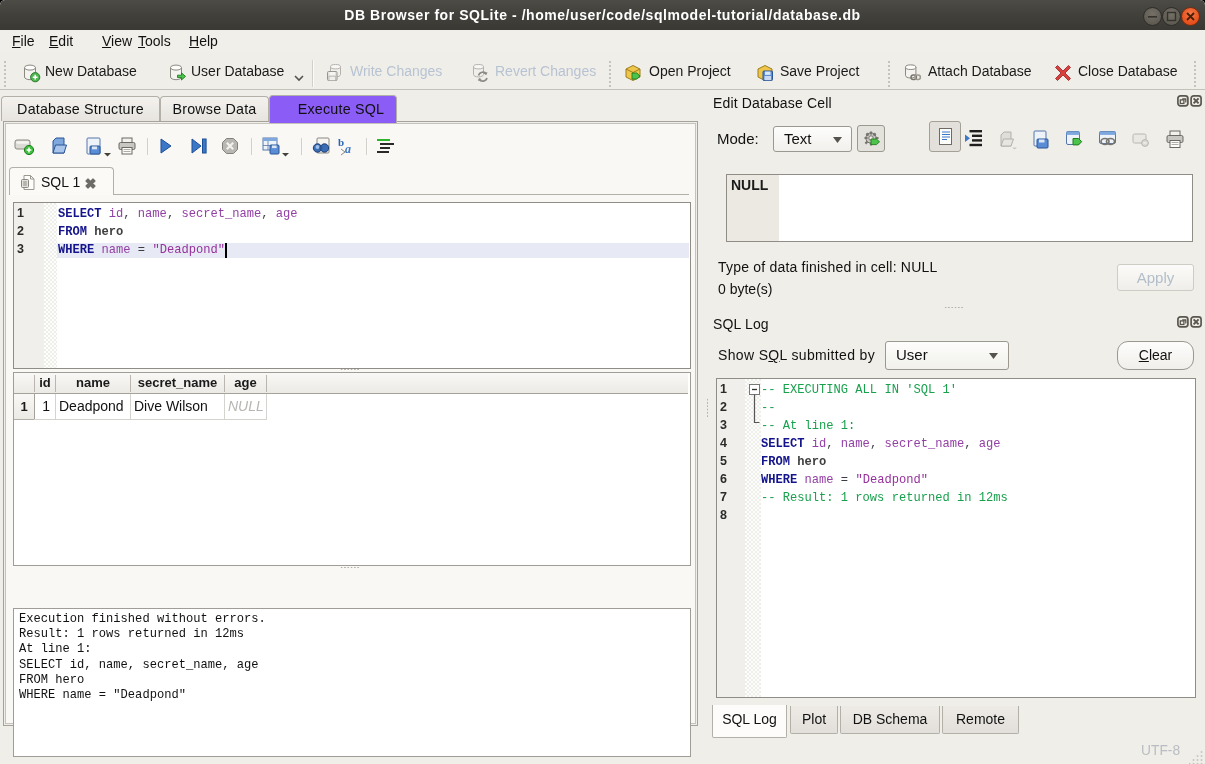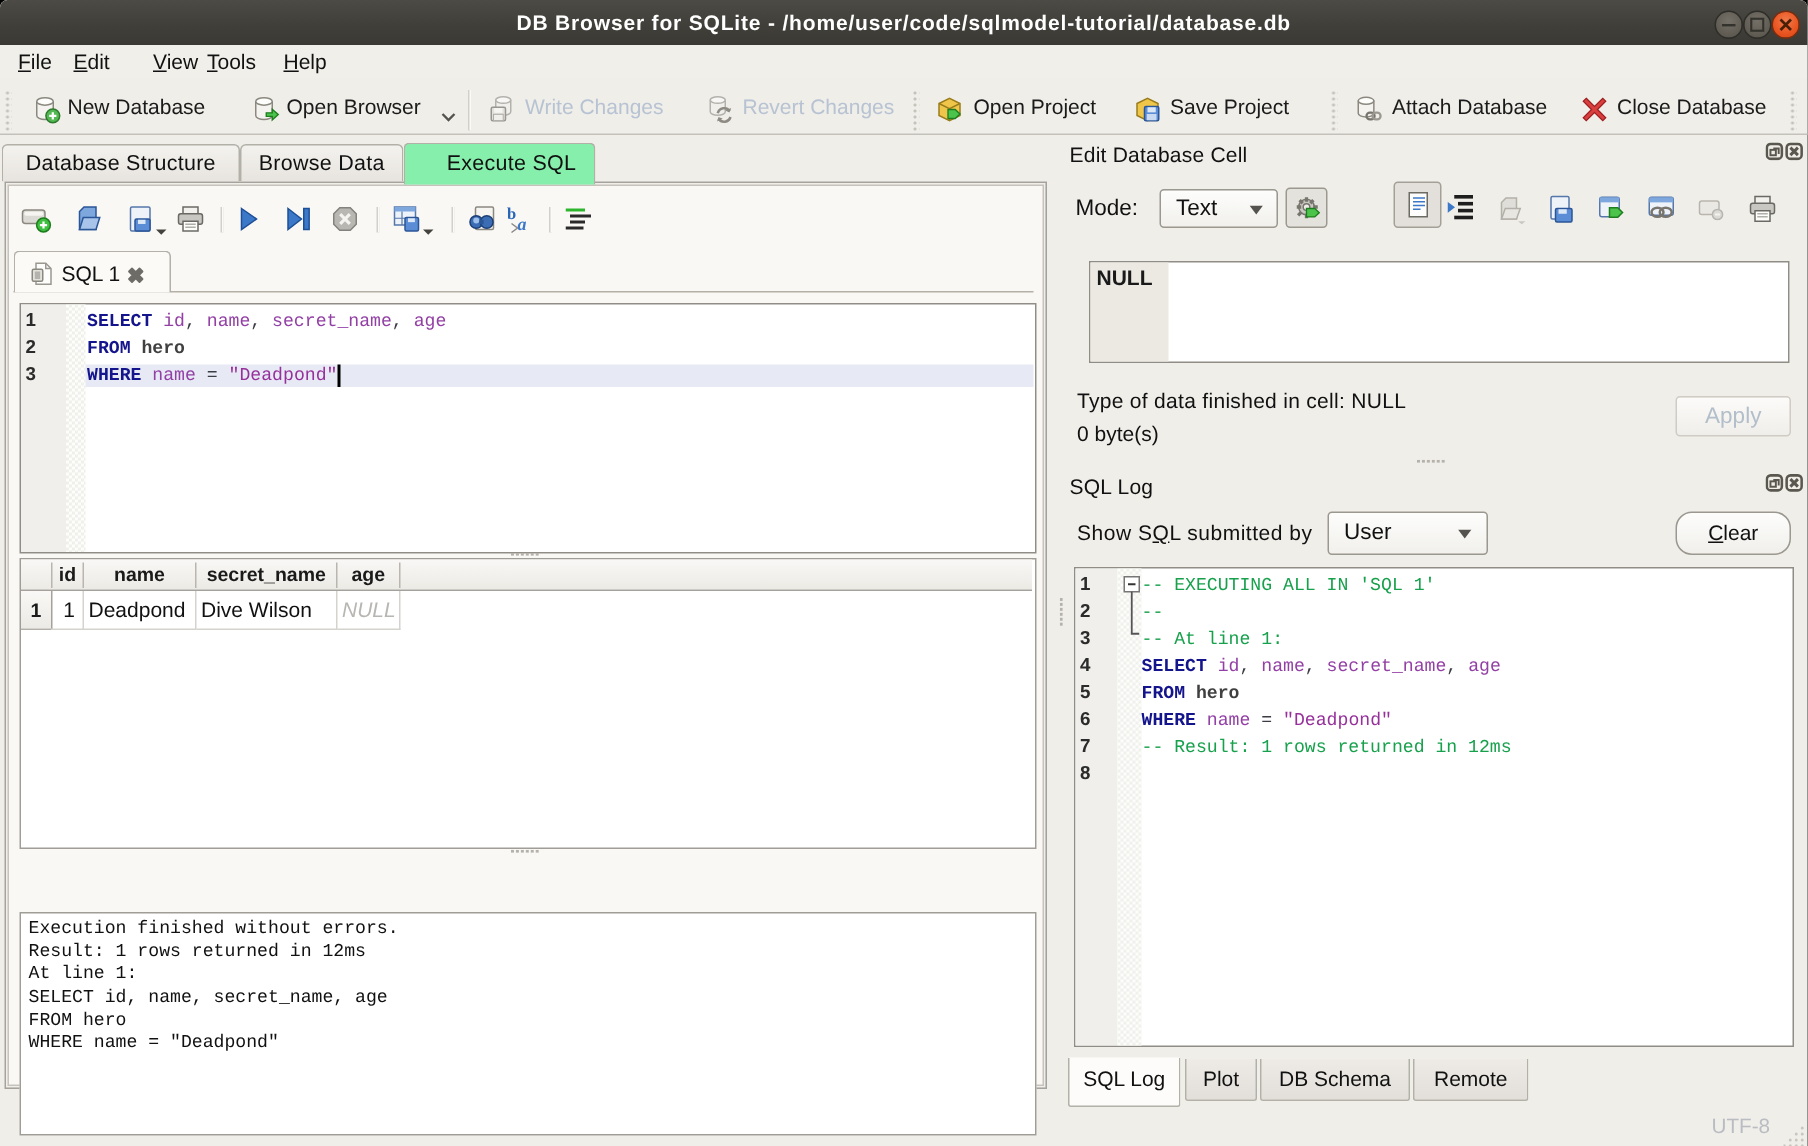--- a/index.html
+++ b/index.html
@@ -18,21 +18,21 @@
   .menu{position:absolute;top:0;height:22px;line-height:22px;}
   #toolbar{position:absolute;left:0;top:52px;width:1205px;height:37px;border-bottom:1px solid #c4c1bb;background:#f0eee9;font-size:14px;color:#1a1a1a;}
   .tbtxt{position:absolute;top:0;height:43px;line-height:39px;white-space:nowrap;text-align:right;}
   .tbtxt.dis{color:#b7c3d3;}
   .tbsep{position:absolute;top:8px;width:1px;height:27px;background:#d2d0ca;border-right:1px solid #fbfaf8;}
   .tbhandle{position:absolute;top:8px;width:5px;height:28px;
      background-image:radial-gradient(circle,#c6c3bc 34%,transparent 40%);background-size:4px 4px;}
   
   .mtab{position:absolute;font-size:14.3px;letter-spacing:0.2px;color:#111;text-align:center;}
   .mtab.off{top:96px;height:24px;line-height:25px;background:linear-gradient(#f4f2ee,#e7e4df);border:1px solid #b3b0a8;border-bottom:none;border-radius:4px 4px 0 0;}
-  .mtab.on{top:95px;height:27px;line-height:26px;background:#86efac;border:1px solid #b3b0a8;border-bottom:none;border-radius:4px 4px 0 0;z-index:3;padding-left:16px;}
+  .mtab.on{top:95px;height:27px;line-height:26px;background:#8b5cf6;border:1px solid #b3b0a8;border-bottom:none;border-radius:4px 4px 0 0;z-index:3;padding-left:16px;}
   #pageframe{position:absolute;left:3px;top:121px;width:693px;height:603px;background:#faf8f5;
      border:1px solid #a5a29b;box-shadow:inset 0 0 0 1px #f0eee9, inset 0 0 0 2px #c6c3bc;}
   
   .cfr{position:absolute;background:#fff;border:1px solid #8f8d86;}
   
   .lnmargin{position:absolute;left:0;top:0;bottom:0;background:#f0efeb;}
   .checker{position:absolute;top:0;bottom:0;background:#fdfdfc;
     background-image:linear-gradient(45deg,#eeeeea 25%,transparent 25%,transparent 75%,#eeeeea 75%),
                      linear-gradient(45deg,#eeeeea 25%,transparent 25%,transparent 75%,#eeeeea 75%);
     background-size:4px 4px;background-position:0 0,2px 2px;}
@@ -83,21 +83,21 @@
       <circle cx="14.2" cy="14.2" r="4.6" fill="#52b852" stroke="#2d7a2d"></circle>
       <path d="M14.2 11.8v4.8M11.8 14.2h4.8" stroke="#fff" stroke-width="1.5"></path>
     </svg>
     <div class="tbtxt" style="left:45px;">New Database</div>
 
     <svg class="abs" style="left:167px;top:11px;" width="20" height="20" viewBox="0 0 20 20">
       <path d="M3.5 4.5v9.5c0 1.5 2.5 2.7 5.5 2.7s5.5-1.2 5.5-2.7V4.5" fill="#f4f3f0" stroke="#8a887f"></path>
       <ellipse cx="9" cy="4.6" rx="5.5" ry="2.5" fill="#fdfdfc" stroke="#8a887f"></ellipse>
       <path d="M10.5 12.2h4v-2.4l4 3.6-4 3.6v-2.4h-4z" fill="#4cc44c" stroke="#1e7d1e" stroke-width="0.9"></path>
     </svg>
-    <div class="tbtxt" style="left:191px;">Open Browser</div>
+    <div class="tbtxt" style="left:191px;">User Database</div>
     <svg class="abs" style="left:293px;top:22px;" width="12" height="8">
         <path d="M2 2l4 4 4-4" fill="none" stroke="#55534d" stroke-width="1.6"></path>
       </svg>
     <div class="tbsep" style="left:312px;"></div>
 
     <svg class="abs" style="left:325px;top:11px;" width="20" height="20" viewBox="0 0 20 20">
       <path d="M5.5 3.5v8c0 1.3 2.2 2.4 5 2.4s5-1.1 5-2.4v-8" fill="#f0efec" stroke="#b4b2ac"></path>
       <ellipse cx="10.5" cy="3.7" rx="5" ry="2.2" fill="#f8f7f5" stroke="#b4b2ac"></ellipse>
       <rect x="2.5" y="8.5" width="9.5" height="9" rx="1" fill="#e3e1dc" stroke="#98968f"></rect>
       <rect x="4.5" y="9" width="5.5" height="3.2" fill="#f6f5f2"></rect>
@@ -357,21 +357,21 @@
     <div class="abs" style="left:944px;top:306px;width:20px;height:3px;background-image:radial-gradient(circle,#b5b2ab 40%,transparent 45%);background-size:3.3px 3px;"></div>
     <div class="docktitle" style="left:713px;top:316px;">SQL Log</div>
     <svg class="abs" style="left:1177px;top:316px;" width="25" height="12" viewBox="0 0 25 12">
       <rect x="0.9" y="0.9" width="10" height="10" rx="2.6" fill="none" stroke="#5a574f" stroke-width="1.7"></rect>
       <path d="M5.2 4h3.6v3.6" fill="none" stroke="#5a574f" stroke-width="1.3"></path>
       <rect x="3.3" y="4.9" width="3.6" height="3.6" fill="none" stroke="#5a574f" stroke-width="1.3"></rect>
       <rect x="14.1" y="0.9" width="10" height="10" rx="2.6" fill="none" stroke="#5a574f" stroke-width="1.7"></rect>
       <path d="M16.6 3.4l5 5M21.6 3.4l-5 5" stroke="#5a574f" stroke-width="2"></path>
     </svg>
     <div class="abs" style="left:718px;top:347px;font-size:14px;letter-spacing:0.35px;color:#111;">Show S<u>Q</u>L submitted by</div>
-    <div class="combo" style="left:885px;top:341px;width:107px;height:29px;">
+    <div class="combo" style="left:885px;top:341px;width:124px;height:29px;">
       <span style="position:absolute;left:10px;top:4px;font-size:15px;">User</span>
       <svg style="position:absolute;right:9px;top:11px;" width="10" height="7">
           <path d="M0 0h9L4.5 6z" fill="#55534d"></path>
         </svg>
     </div>
     <div class="btn" style="left:1117px;top:341px;width:77px;height:29px;text-align:center;line-height:27px;border-radius:11px;"><u>C</u>lear</div>
     <div class="abs" style="left:716px;top:378px;width:480px;height:320px;box-sizing:border-box;background:#fff;border:1px solid #8f8d86;" id="logframe">
       <div class="lnmargin" style="width:28px;"></div>
       <div class="checker" style="left:28px;width:16px;"></div>
       <div class="lnum" style="left:3px;top:3px;">1</div>

